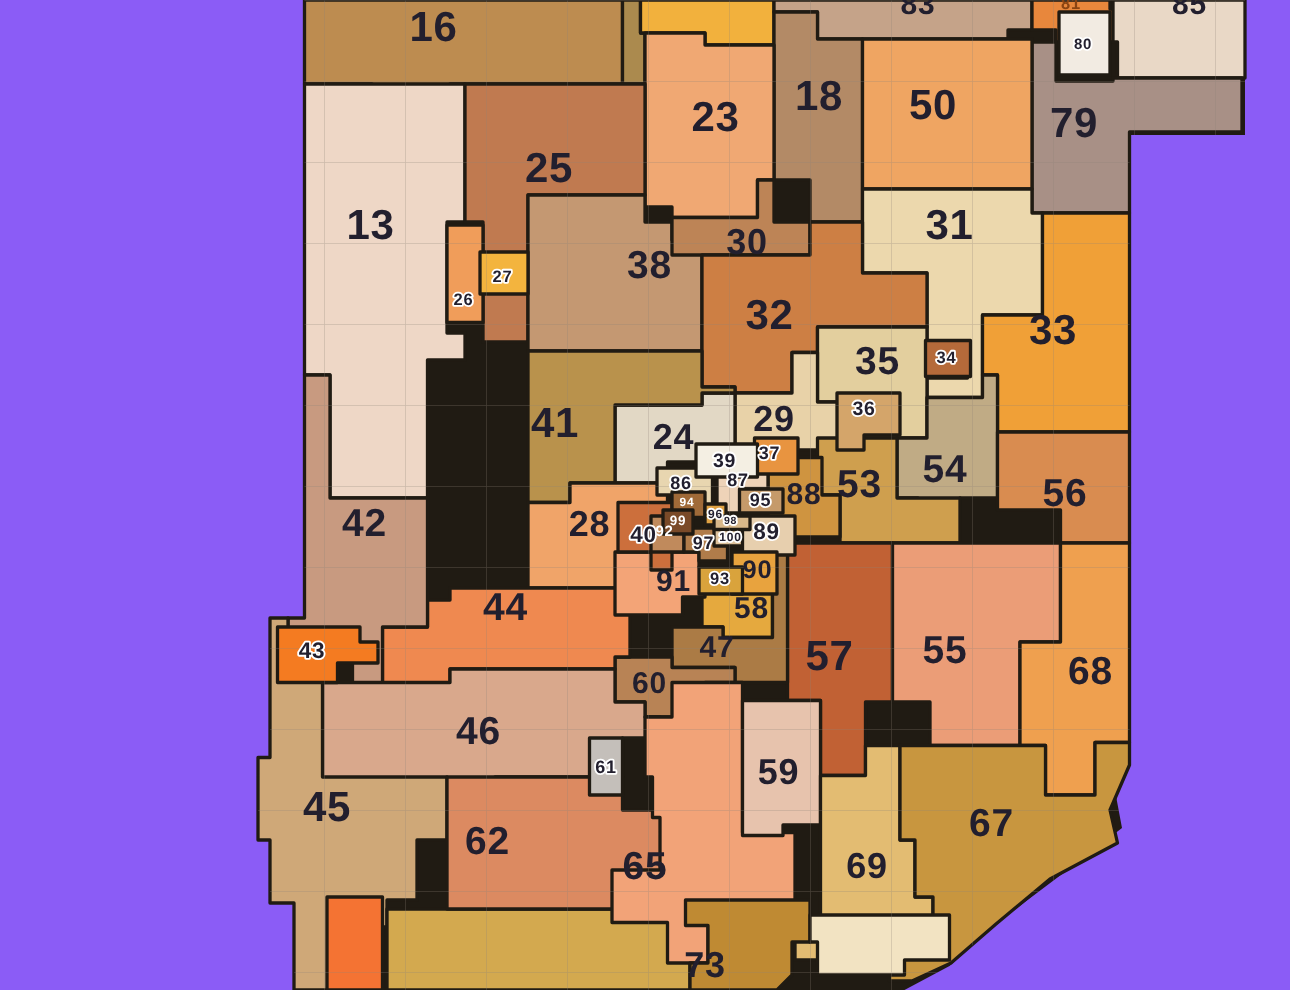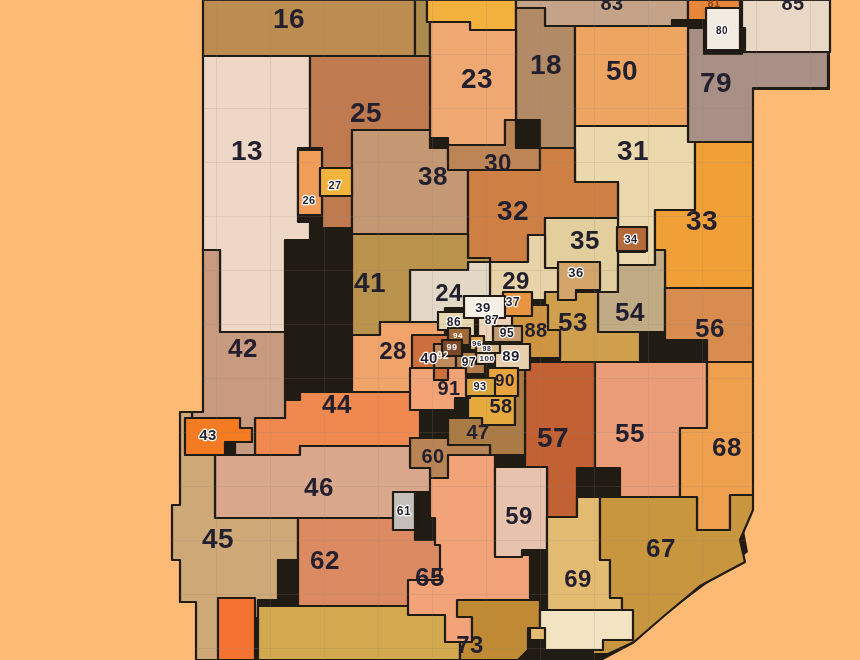--- a/index.html
+++ b/index.html
@@ -1,16 +1,16 @@
 <!DOCTYPE html>
 <html><head>
 <meta charset="utf-8">
 <style>
   html,body{margin:0;padding:0;background:#ffffff;}
-  .stage{position:relative;width:860px;height:660px;overflow:hidden;background:#fdba74;}
+  .stage{position:relative;width:860px;height:660px;overflow:hidden;background:#8b5cf6;}
   svg{display:block;}
   text{font-family:"Liberation Sans","DejaVu Sans",sans-serif;font-weight:bold;letter-spacing:0.5px;}
   polygon.dist{stroke-linejoin:round;}
 </style>
 </head>
 <body>
 
 <div class="stage">
   <svg id="map-svg" width="860" height="660" viewBox="0 0 860 660">
     <defs>

